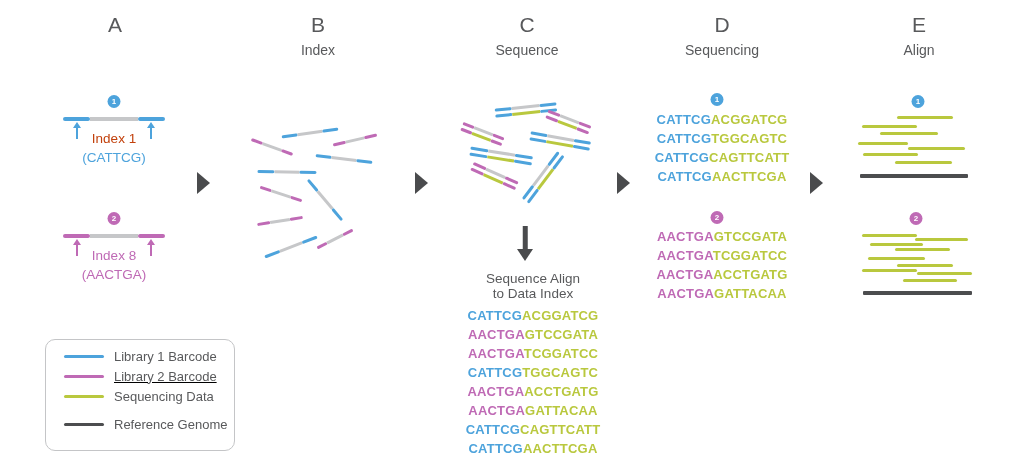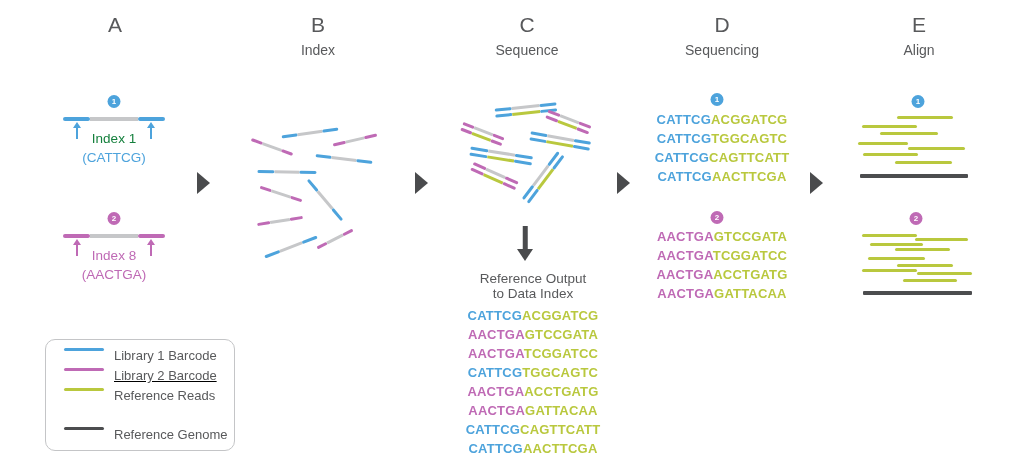--- a/index.html
+++ b/index.html
@@ -27,21 +27,21 @@
   .seqrow{position:absolute;transform:translateX(-50%);font-size:13px;font-weight:700;
     letter-spacing:.2px;white-space:nowrap;line-height:15px;}
   .down-arrow-shaft{position:absolute;width:4.5px;background:#4a4b4d;transform:translateX(-50%);}
   .down-arrow-head{position:absolute;width:0;height:0;transform:translateX(-50%);
     border-top:12px solid #4a4b4d;border-left:8px solid transparent;border-right:8px solid transparent;}
   .output-title{position:absolute;transform:translateX(-50%);text-align:center;
     font-size:13.5px;color:#58595b;line-height:15px;white-space:nowrap;}
   .read-line{position:absolute;height:3px;border-radius:1.5px;}
   .ref-line{position:absolute;height:4px;border-radius:1px;}
   .legend-box{position:absolute;border:1.5px solid #c4c5c7;border-radius:10px;background:#fff;}
-  .legend-row{position:absolute;left:18px;display:flex;align-items:flex-start;height:16px;}
+  .legend-row{position:absolute;left:18px;display:flex;align-items:center;height:16px;}
   .legend-line{width:40px;height:3px;border-radius:2px;margin-right:10px;flex:0 0 auto;}
   .legend-label{font-size:13px;color:#58595b;white-space:nowrap;}
 </style>
 </head>
 <body>
 
 <div id="canvas">
   <div id="headers">
       <div class="step-header" style="left: 115px;">
         <div class="step-letter">A</div>
@@ -77,21 +77,21 @@
         <div class="seg" style="width: 26%; background: rgb(77, 163, 220); border-radius: 2px;"></div>
       </div>
       <div class="up-arrow" style="left: 77px; top: 122px;">
         <div class="up-head" style="border-bottom: 6px solid rgb(77, 163, 220);"></div>
         <div class="up-stem" style="background: rgb(77, 163, 220);"></div>
       </div>
       <div class="up-arrow" style="left: 151px; top: 122px;">
         <div class="up-head" style="border-bottom: 6px solid rgb(77, 163, 220);"></div>
         <div class="up-stem" style="background: rgb(77, 163, 220);"></div>
       </div>
-      <div class="idx-label" style="left: 114px; top: 131px; color: #15803d;">Index 1</div>
+      <div class="idx-label" style="left: 114px; top: 131px; color: #c2410c;">Index 1</div>
       <div class="idx-label" style="left: 114px; top: 150px; color: rgb(77, 163, 220);">(CATTCG)</div>
       <div class="badge" style="left: 114px; top: 212px; background: rgb(191, 106, 181);">2</div>
       <div class="lib-bar" style="left: 114px; top: 234px; width: 102px;">
         <div class="seg" style="width: 26%; background: rgb(191, 106, 181); border-radius: 2px;"></div>
         <div class="seg" style="flex: 1 1 0%; background: rgb(198, 199, 201);"></div>
         <div class="seg" style="width: 26%; background: rgb(191, 106, 181); border-radius: 2px;"></div>
       </div>
       <div class="up-arrow" style="left: 77px; top: 239px;">
         <div class="up-head" style="border-bottom: 6px solid rgb(191, 106, 181);"></div>
         <div class="up-stem" style="background: rgb(191, 106, 181);"></div>
@@ -235,21 +235,21 @@
           <div class="seg" style="width: 28%; background: rgb(77, 163, 220); border-radius: 2px;"></div>
         </div>
         <div class="strand">
           <div class="seg" style="width: 28%; background: rgb(77, 163, 220); border-radius: 2px;"></div>
           <div class="seg" style="flex: 1 1 0%; background: rgb(185, 200, 62);"></div>
           <div class="seg" style="width: 28%; background: rgb(77, 163, 220); border-radius: 2px;"></div>
         </div>
       </div>
       <div class="down-arrow-shaft" style="left: 525px; top: 226px; height: 23px;"></div>
       <div class="down-arrow-head" style="left: 525px; top: 249px;"></div>
-      <div class="output-title" style="left: 533px; top: 271px;">Reference Output</div>
+      <div class="output-title" style="left: 533px; top: 271px;">Sequence Align</div>
       <div class="output-title" style="left: 533px; top: 286px;">to Data Index</div>
       <div class="seqrow" style="left: 533px; top: 308px;"><span style="color: rgb(77, 163, 220);">CATTCG</span><span style="color: rgb(185, 200, 62);">ACGGATCG</span></div>
       <div class="seqrow" style="left: 533px; top: 327px;"><span style="color: rgb(191, 106, 181);">AACTGA</span><span style="color: rgb(185, 200, 62);">GTCCGATA</span></div>
       <div class="seqrow" style="left: 533px; top: 346px;"><span style="color: rgb(191, 106, 181);">AACTGA</span><span style="color: rgb(185, 200, 62);">TCGGATCC</span></div>
       <div class="seqrow" style="left: 533px; top: 365px;"><span style="color: rgb(77, 163, 220);">CATTCG</span><span style="color: rgb(185, 200, 62);">TGGCAGTC</span></div>
       <div class="seqrow" style="left: 533px; top: 384px;"><span style="color: rgb(191, 106, 181);">AACTGA</span><span style="color: rgb(185, 200, 62);">ACCTGATG</span></div>
       <div class="seqrow" style="left: 533px; top: 403px;"><span style="color: rgb(191, 106, 181);">AACTGA</span><span style="color: rgb(185, 200, 62);">GATTACAA</span></div>
       <div class="seqrow" style="left: 533px; top: 422px;"><span style="color: rgb(77, 163, 220);">CATTCG</span><span style="color: rgb(185, 200, 62);">CAGTTCATT</span></div>
       <div class="seqrow" style="left: 533px; top: 441px;"><span style="color: rgb(77, 163, 220);">CATTCG</span><span style="color: rgb(185, 200, 62);">AACTTCGA</span></div>
     </div>
@@ -292,21 +292,21 @@
         <div class="legend-row" style="top: 8px;">
           <div class="legend-line" style="background: rgb(77, 163, 220);"></div>
           <div class="legend-label">Library 1 Barcode</div>
         </div>
         <div class="legend-row" style="top: 28.2px; text-decoration: underline;">
           <div class="legend-line" style="background: rgb(191, 106, 181);"></div>
           <div class="legend-label">Library 2 Barcode</div>
         </div>
         <div class="legend-row" style="top: 48.4px;">
           <div class="legend-line" style="background: rgb(185, 200, 62);"></div>
-          <div class="legend-label">Reference Reads</div>
-        </div>
-        <div class="legend-row" style="top: 87px;">
+          <div class="legend-label">Sequencing Data</div>
+        </div>
+        <div class="legend-row" style="top: 76px;">
           <div class="legend-line" style="background: rgb(76, 77, 79);"></div>
           <div class="legend-label">Reference Genome</div>
         </div>
       </div>
     </div>
 </div>
 
 </body></html>

